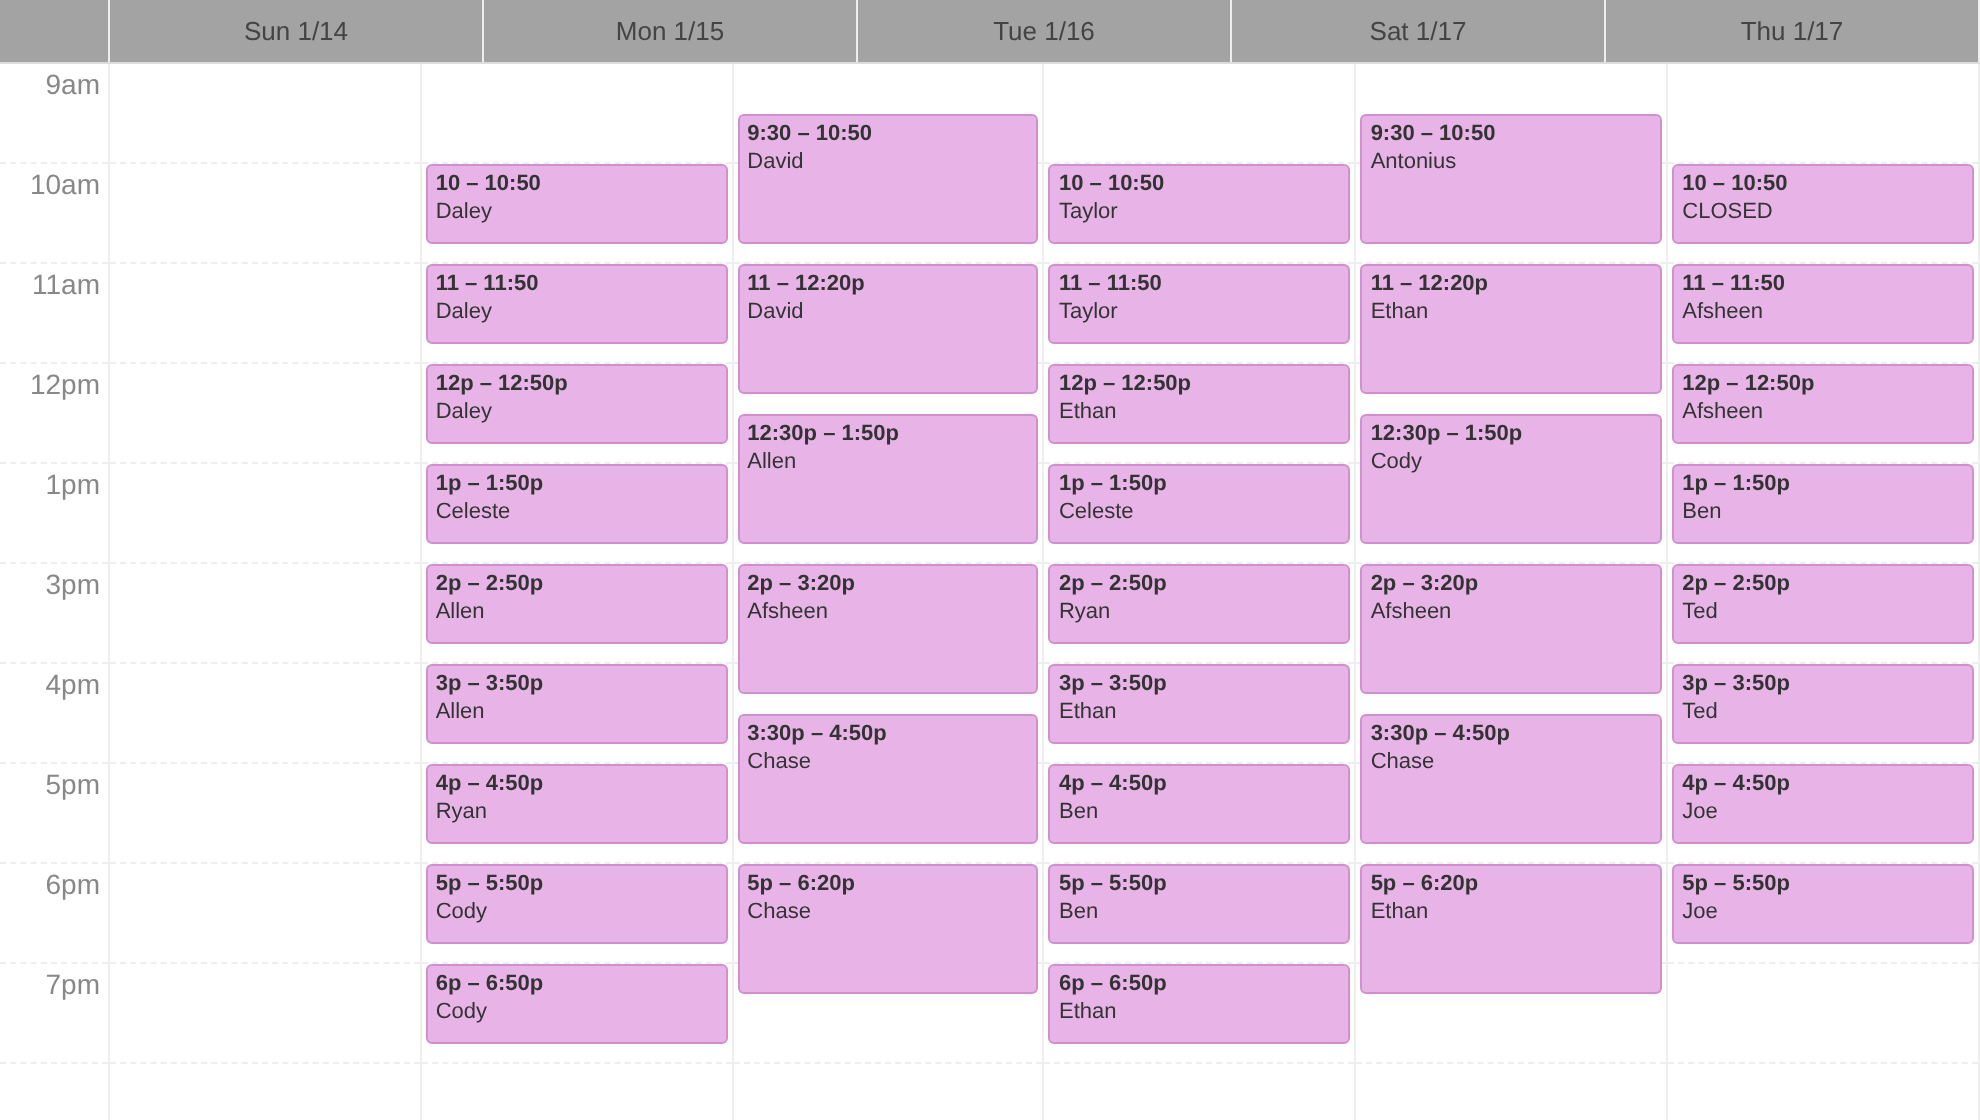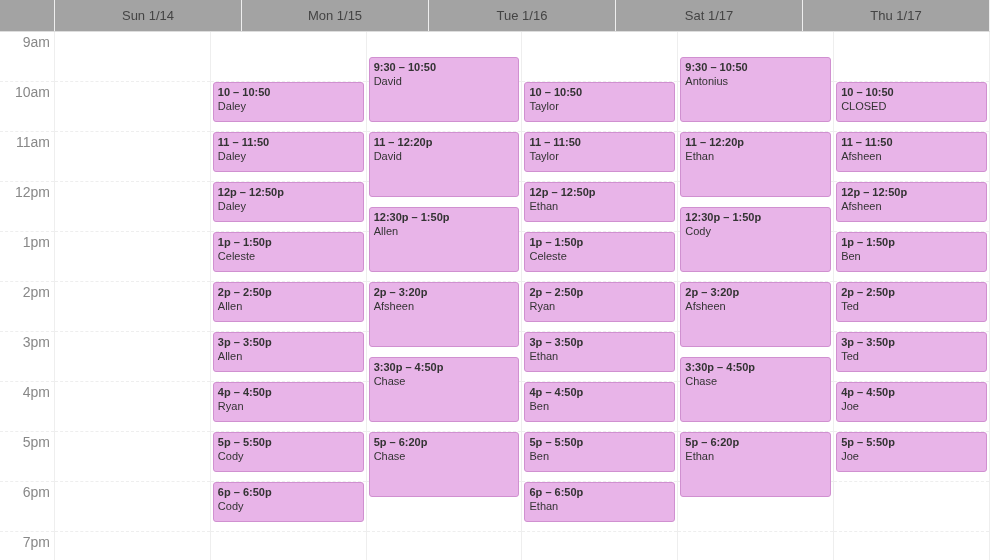--- a/index.html
+++ b/index.html
@@ -105,21 +105,20 @@
     <div class="day-header">Thu 1/17</div>
   </div>
 
   <div class="grid-body">
     <div class="time-col" id="time-col">
         <div class="time-slot">9am</div>
         <div class="time-slot">10am</div>
         <div class="time-slot">11am</div>
         <div class="time-slot">12pm</div>
         <div class="time-slot">1pm</div>
-        <div class="time-slot">2pm</div>
         <div class="time-slot">3pm</div>
         <div class="time-slot">4pm</div>
         <div class="time-slot">5pm</div>
         <div class="time-slot">6pm</div>
         <div class="time-slot">7pm</div>
       </div>
     <div class="day-col">
       <div class="day-grid" id="grid-sun" style="position: relative; height: 550px;">
           <div class="hour-cell"></div>
           <div class="hour-cell"></div>

